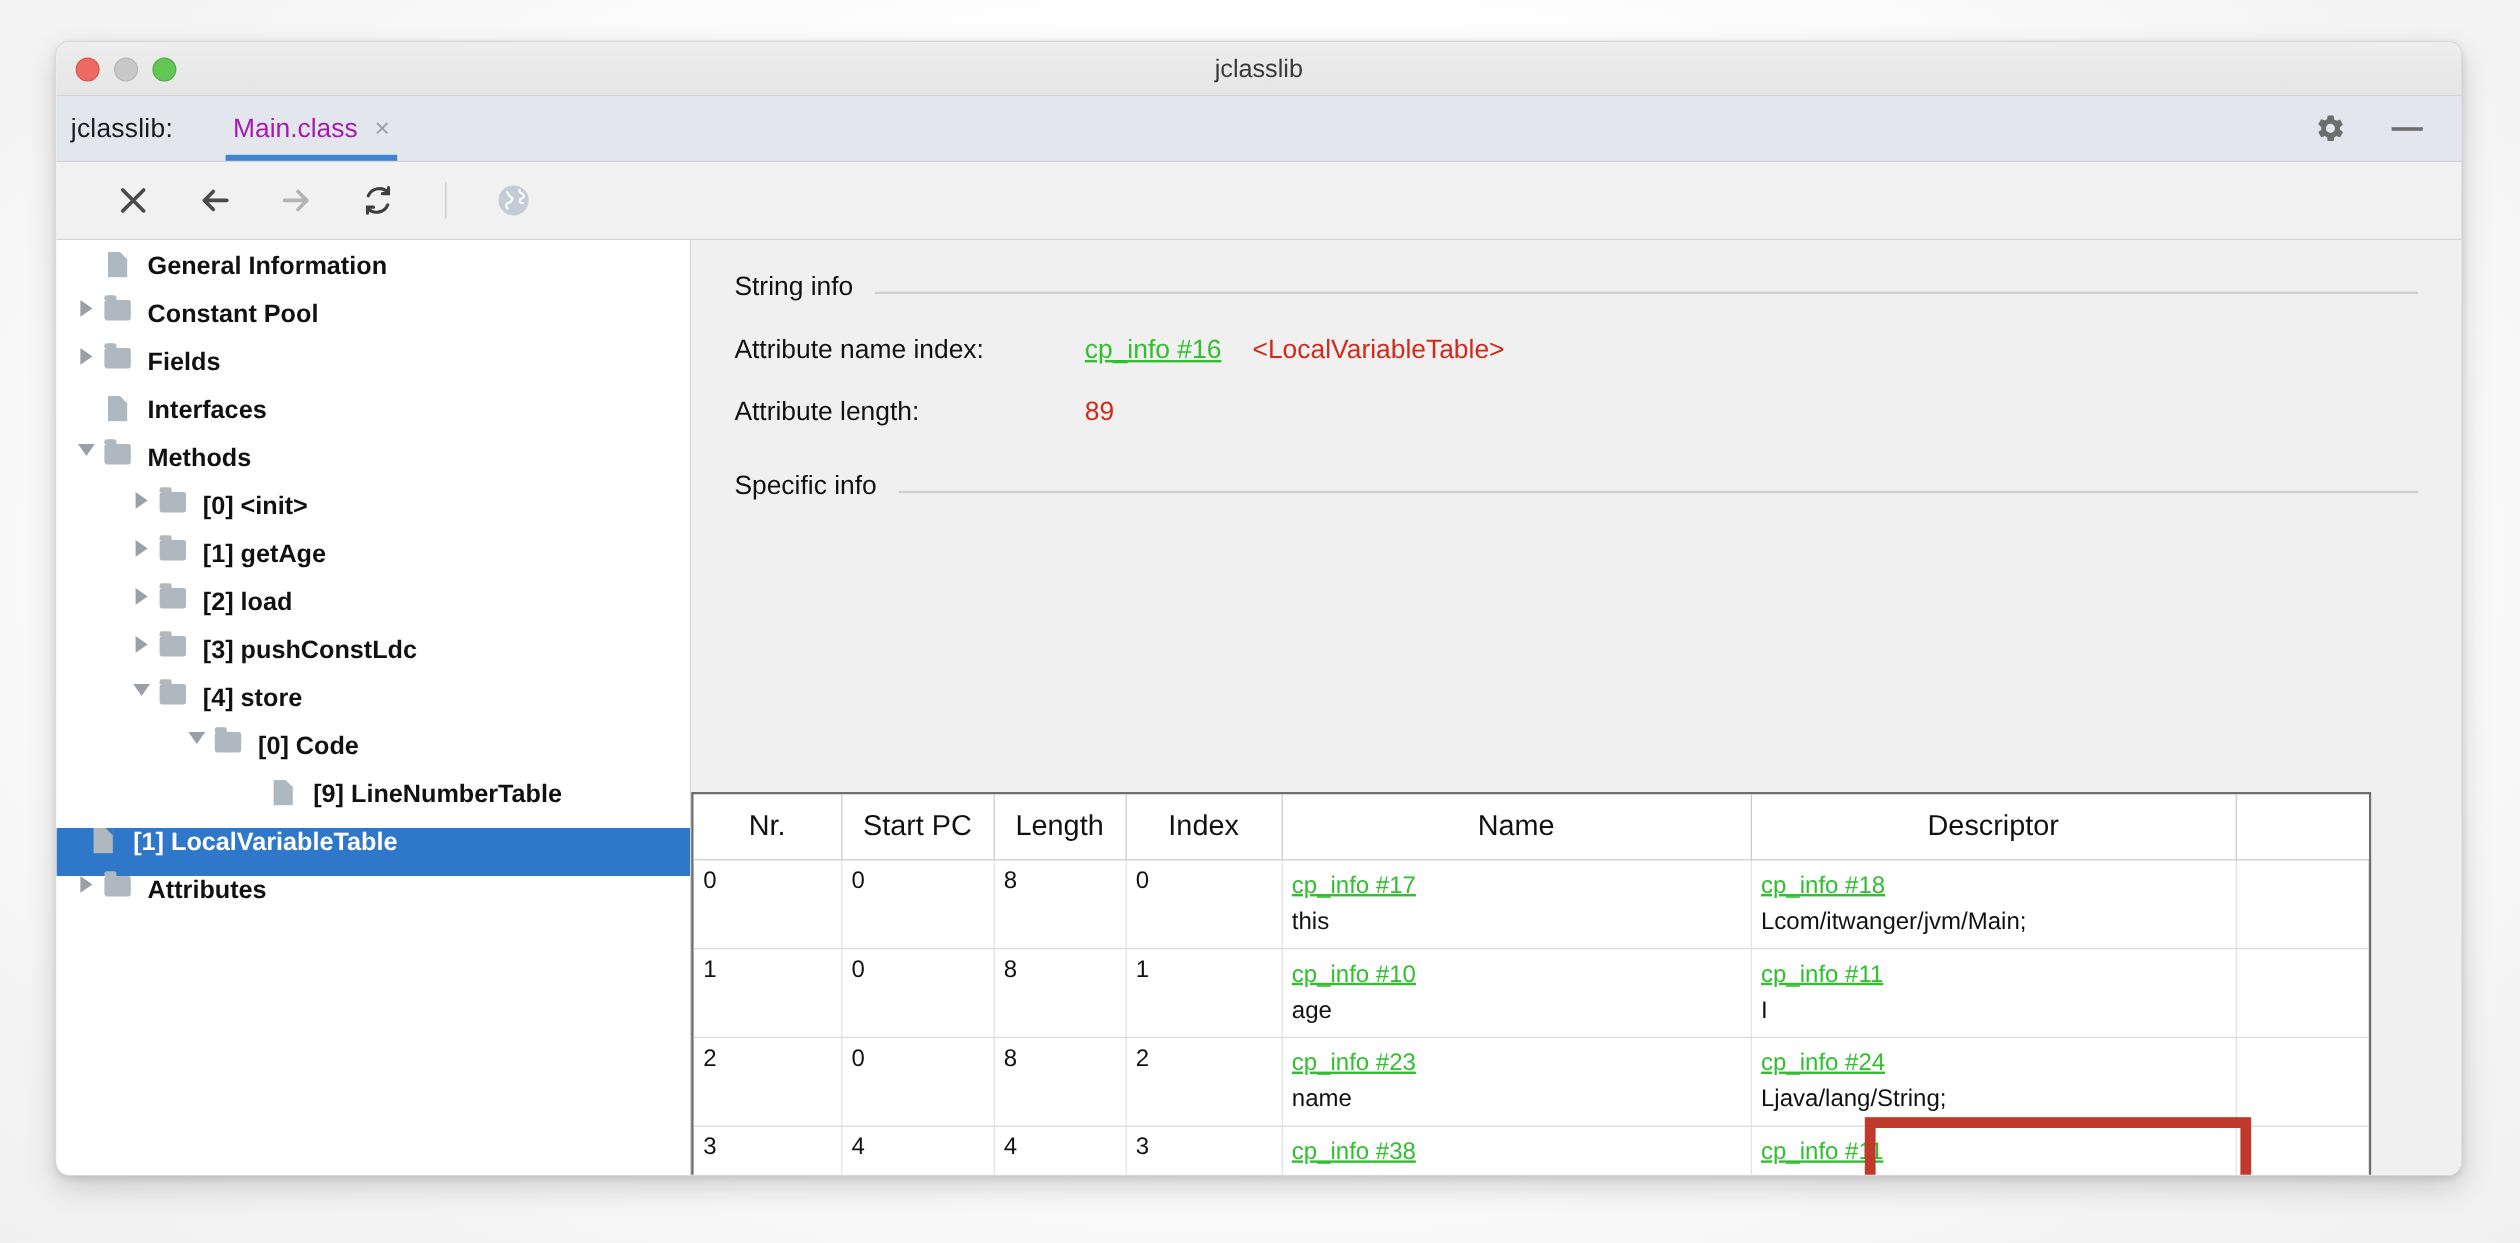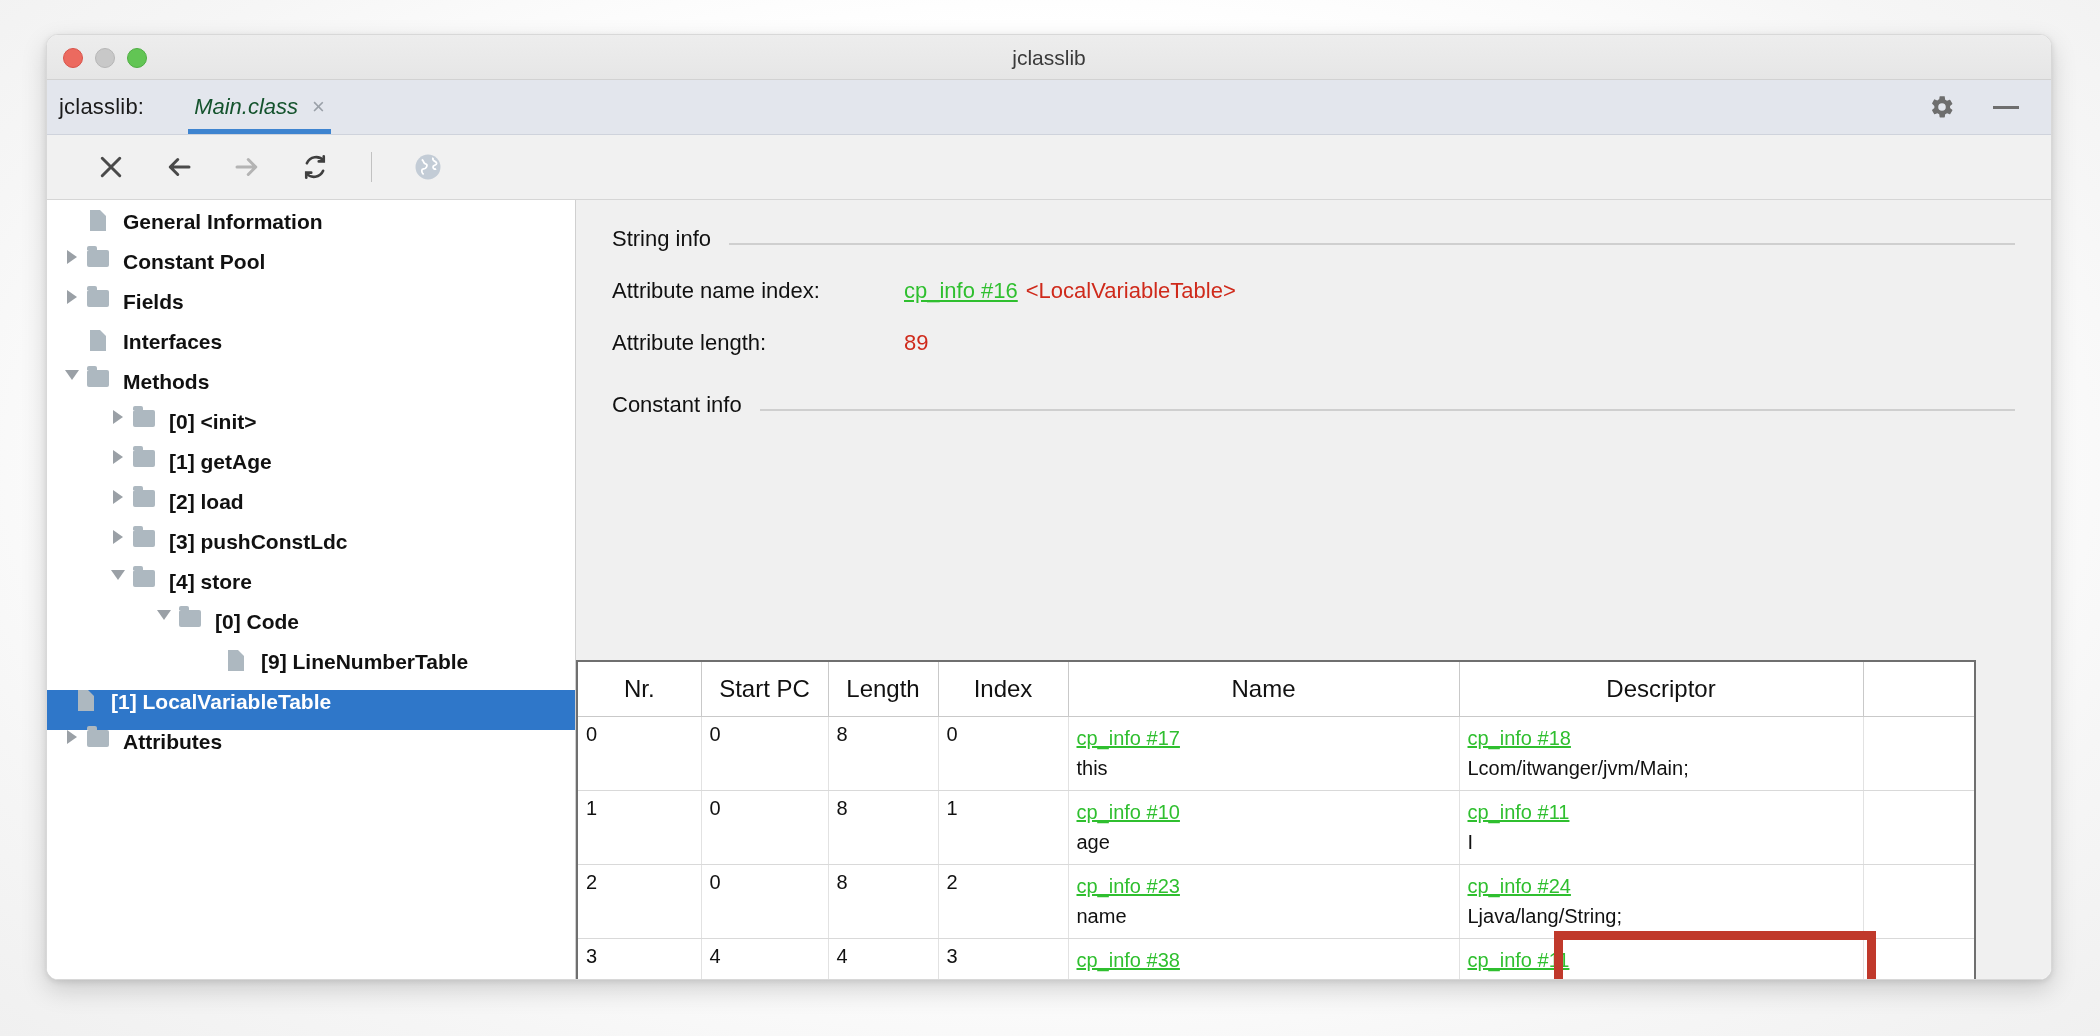--- a/index.html
+++ b/index.html
@@ -77,21 +77,21 @@
   .tab {
     position: relative;
     margin-left: 44px;
     height: 54px;
     display: flex;
     align-items: center;
     gap: 14px;
     padding: 0 6px;
     cursor: default;
   }
-  .tab-label { font-size: 22px; color: #14532d; font-style: italic; }
+  .tab-label { font-size: 22px; color: #a21caf; }
   .tab-close {
     font-size: 22px;
     color: #9aa0a8;
     line-height: 1;
   }
   .tab.active::after {
     content: "";
     position: absolute;
     left: 0; right: 0; bottom: 0;
     height: 5px;
@@ -241,21 +241,21 @@
     color: #111;
     margin-top: 26px;
   }
   .kv .k { width: 292px; }
   .cp-link {
     color: #2fbf2f;
     text-decoration: underline;
     cursor: pointer;
   }
   .red { color: #cf2a1b; }
-  .kv .v2 { margin-left: 8px; }
+  .kv .v2 { margin-left: 26px; }
   .tablepane {
     position: absolute;
     left: 0px;
     top: 460px;
     width: 1400px;
     height: 465px;
     background: #ffffff;
     border: 2px solid #6f6f6f;
     box-sizing: border-box;
     overflow: hidden;
@@ -502,21 +502,21 @@
           <span class="cp-link">cp_info #16</span>
           <span class="v2 red">&lt;LocalVariableTable&gt;</span>
         </div>
 
         <div class="kv">
           <span class="k">Attribute length:</span>
           <span class="red">89</span>
         </div>
 
         <div class="section-head" style="padding-top:36px">
-          <span class="stitle">Constant info</span>
+          <span class="stitle">Specific info</span>
           <span class="rule"></span>
         </div>
 
         <div class="tablepane">
           <table class="lvt">
             <colgroup>
               <col style="width:123px">
               <col style="width:127px">
               <col style="width:110px">
               <col style="width:130px">

